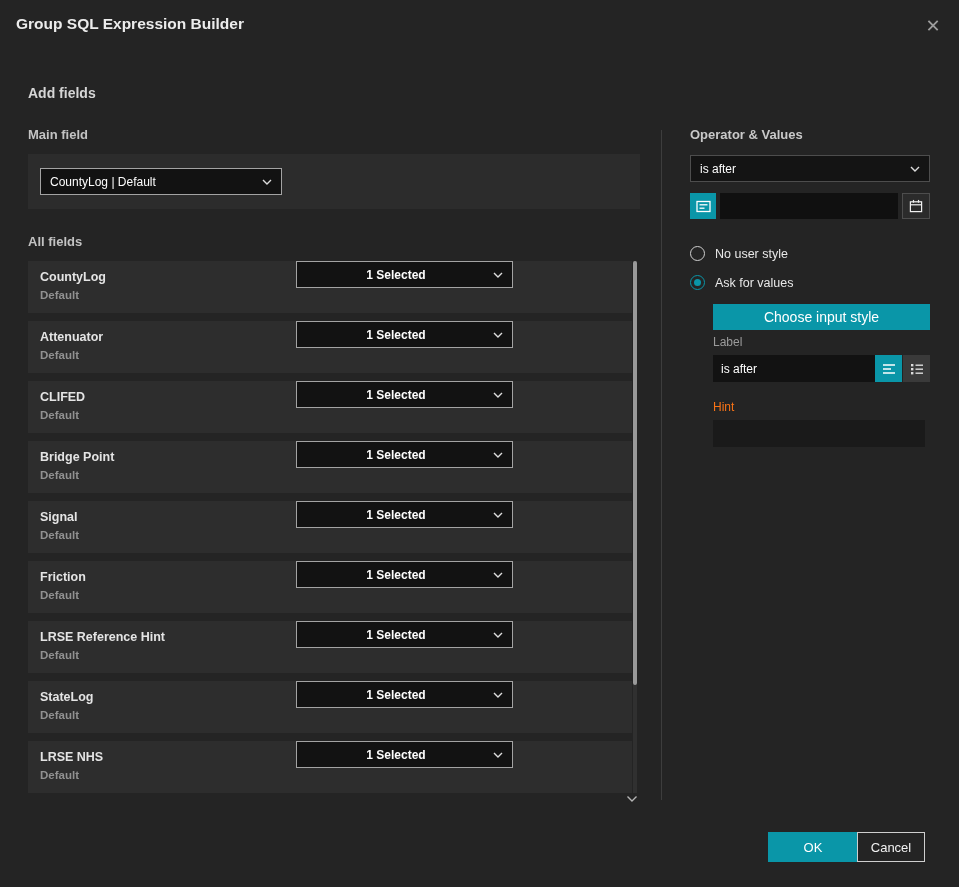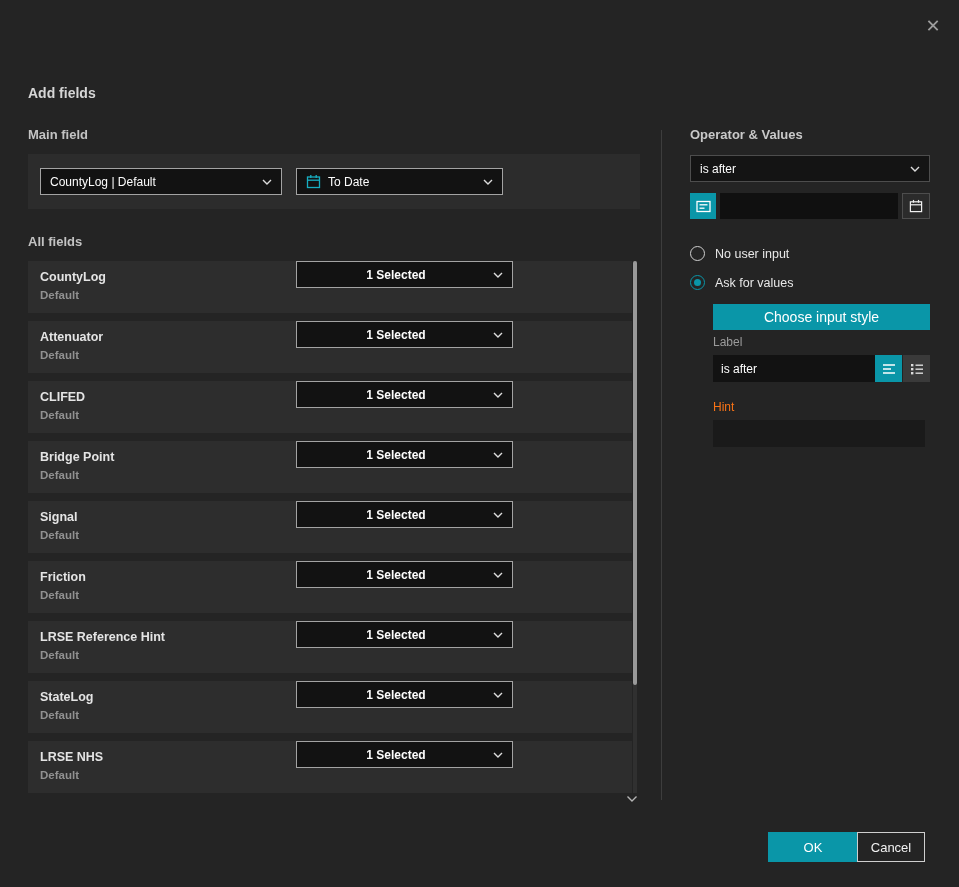--- a/index.html
+++ b/index.html
@@ -83,46 +83,33 @@
   .btn-ok { position:absolute; left:768px; top:832px; width:90px; height:30px; background:var(--accent);
             color:#fff; border:none; font-size:13px; font-family:inherit; cursor:pointer; }
   .btn-cancel { position:absolute; left:857px; top:832px; width:68px; height:30px; background:transparent;
                 color:#f2f2f2; border:1px solid #cfcfcf; font-size:13px; font-family:inherit; cursor:pointer; }
 </style>
 </head>
 <body>
 
 <div class="dialog">
 
+  <div class="title">Group SQL Expression Builder</div>
   <button class="close-btn">✕</button>
 
   <div class="h-add">Add fields</div>
   <div class="h-main">Main field</div>
 
   <div class="main-panel">
     <div class="select dd-main">
       <span class="sel-text">CountyLog | Default</span>
       <svg class="chev" width="10" height="6" viewBox="0 0 10 6">
           <path d="M1 1l4 4 4-4" fill="none" stroke="#dcdcdc" stroke-width="1.4"></path>
         </svg>
     </div>
-    <div class="select dd-date">
-      <span style="display:flex;">
-        <svg width="15" height="15" viewBox="0 0 15 15" fill="none" stroke="#17aec2" stroke-width="1.3">
-          <rect x="1.5" y="3" width="12" height="10.5"></rect>
-            <line x1="1.5" y1="6.2" x2="13.5" y2="6.2"></line>
-          <line x1="4.8" y1="1" x2="4.8" y2="4"></line>
-            <line x1="10.2" y1="1" x2="10.2" y2="4"></line>
-        </svg>
-      </span>
-      <span class="sel-text">To Date</span>
-      <svg class="chev" width="10" height="6" viewBox="0 0 10 6">
-          <path d="M1 1l4 4 4-4" fill="none" stroke="#dcdcdc" stroke-width="1.4"></path>
-        </svg>
-    </div>
   </div>
 
   <div class="h-all">All fields</div>
 
   <div class="fields-list" id="fieldsList">
       <div class="field-row">
         <div class="field-name">CountyLog</div>
         <div class="field-sub">Default</div>
         <div class="select row-select">
           <span class="sel-text">1 Selected</span>
@@ -245,21 +232,21 @@
     <svg width="14" height="14" viewBox="0 0 15 15" fill="none" stroke="#f0f0f0" stroke-width="1.3">
       <rect x="1.5" y="3" width="12" height="10.5"></rect>
         <line x1="1.5" y1="6.2" x2="13.5" y2="6.2"></line>
       <line x1="4.8" y1="1" x2="4.8" y2="4"></line>
         <line x1="10.2" y1="1" x2="10.2" y2="4"></line>
     </svg>
   </button>
 
   <label class="radio-row r1">
     <span class="radio-circle"></span>
-    <span class="radio-label">No user input</span>
+    <span class="radio-label">No user style</span>
   </label>
   <label class="radio-row r2">
     <span class="radio-circle checked"></span>
     <span class="radio-label">Ask for values</span>
   </label>
 
   <button class="choose-btn">Choose input style</button>
 
   <div class="cap-label">Label</div>
   <input class="label-input" value="is after" style="">

